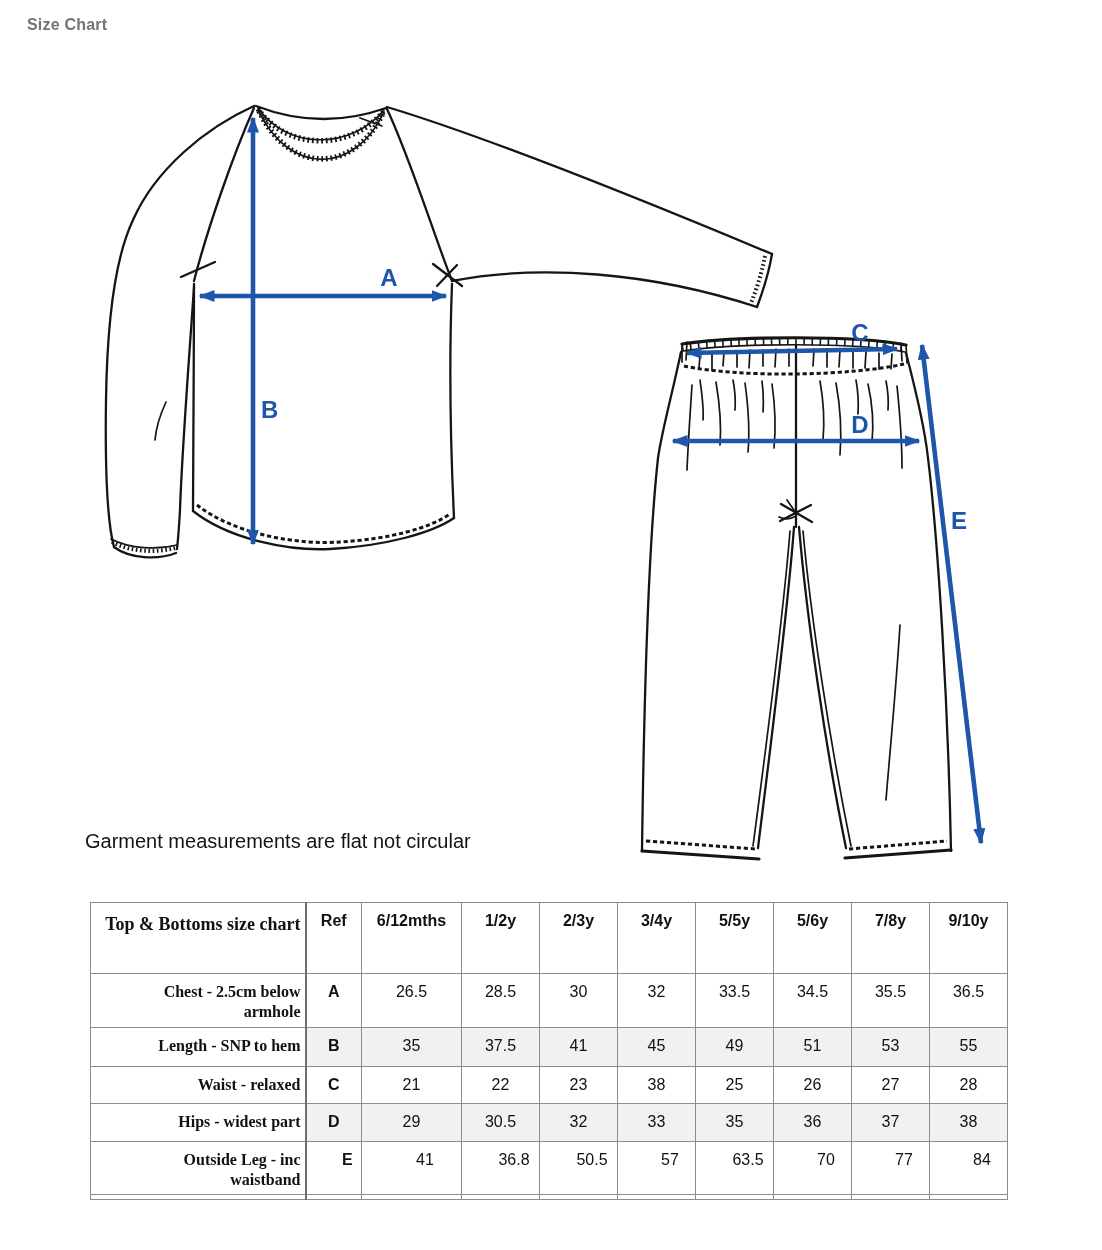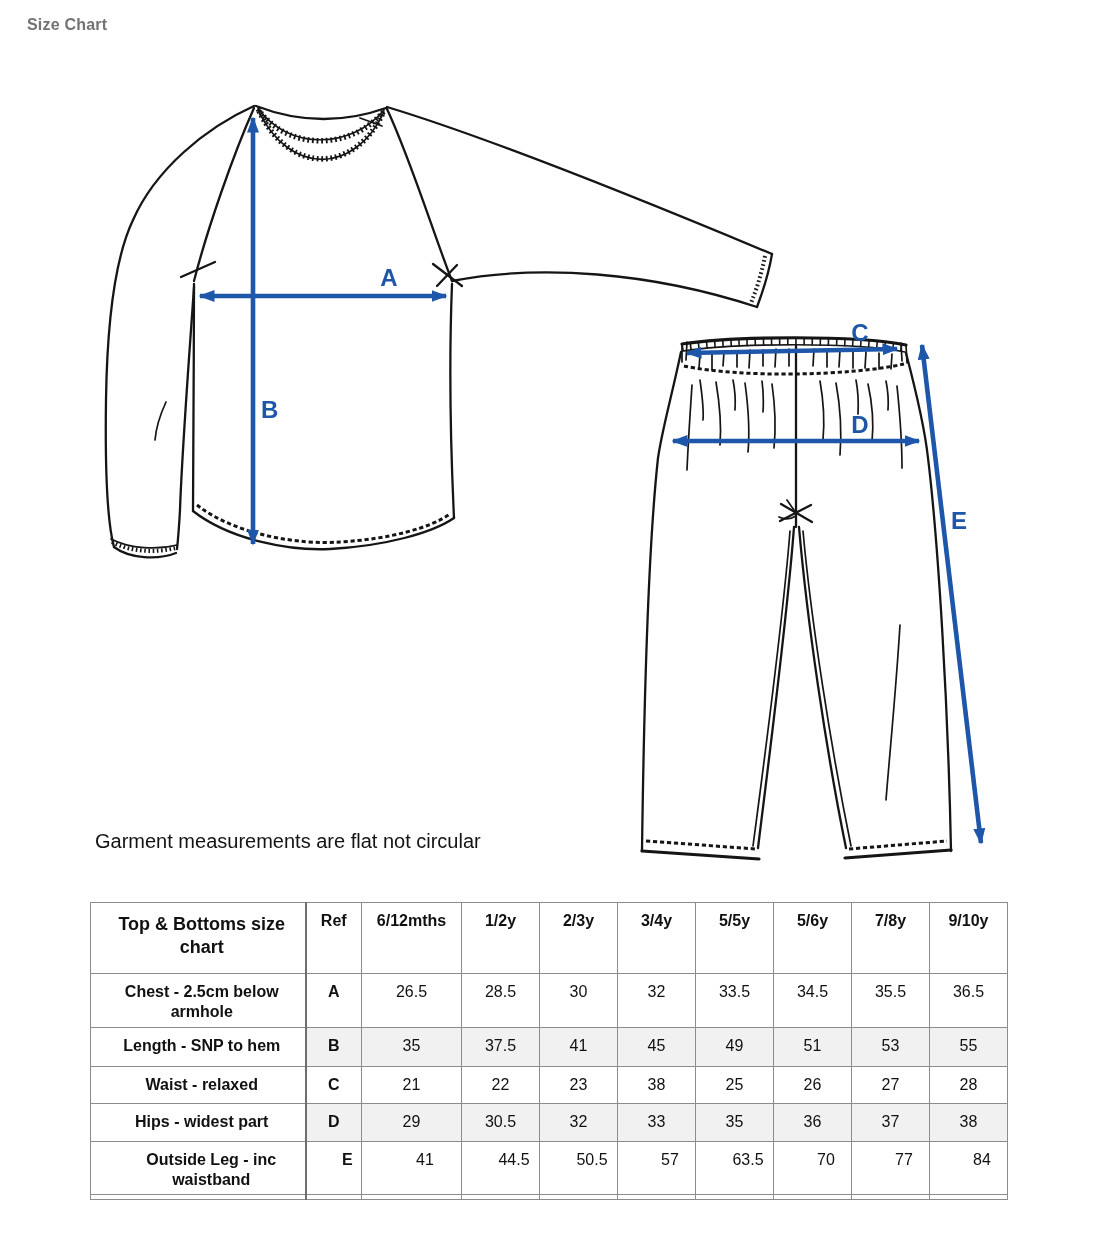--- a/index.html
+++ b/index.html
@@ -6,36 +6,37 @@
   body{
     width:1102px;height:1250px;position:relative;overflow:hidden;
     font-family:"Liberation Sans", sans-serif;color:#151515;
   }
   .page-title{
     position:absolute;left:27px;top:16px;
     font-size:16px;font-weight:700;color:#737373;letter-spacing:.2px;
   }
   .diagram-svg{position:absolute;left:0;top:0;}
   .note{
-    position:absolute;left:95px;top:830px;
+    position:absolute;left:85px;top:830px;
     font-size:20px;color:#141414;
   }
   table.size-table{
     position:absolute;left:90px;top:902px;
     border-collapse:collapse;table-layout:fixed;width:917px;
     font-size:16px;color:#111;
   }
   .size-table td{
     border:1px solid #8c8c8c;vertical-align:top;
     padding:8px 4px 4px 4px;text-align:center;line-height:1.25;
     overflow:hidden;white-space:normal;
   }
   .size-table td.lbl{
-    text-align:center;padding-left:12px;font-weight:700;
+    text-align:right;padding-left:12px;font-weight:700;
     border-right:2px solid #6e6e6e;
+    font-family:Liberation Serif, serif;
   }
   .size-table tr.hdr td{font-weight:700;height:56px;}
   .size-table tr.hdr td.lbl{font-size:18px;padding-top:10px;}
   .size-table td.ref{font-weight:700;}
   .size-table tr.shaded td.ref,
   .size-table tr.shaded td.val{background:#f1f1f2;}
   .size-table tr.r-a td{height:41px;margin-left:42px;}
   .size-table tr.r-b td{height:26px;}
   .size-table tr.r-c td{height:24px;}
   .size-table tr.r-d td{height:25px;}
@@ -232,21 +233,21 @@
       <td class="val">33</td>
       <td class="val">35</td>
       <td class="val">36</td>
       <td class="val">37</td>
       <td class="val">38</td>
     </tr>
     <tr class="r-e">
       <td class="lbl">Outside Leg - inc waistband</td>
       <td class="ref">E</td>
       <td class="val">41</td>
-      <td class="val">44.5</td>
+      <td class="val">36.8</td>
       <td class="val">50.5</td>
       <td class="val">57</td>
       <td class="val">63.5</td>
       <td class="val">70</td>
       <td class="val">77</td>
       <td class="val">84</td>
     </tr>
     <tr class="sliver">
       <td class="lbl"></td>
         <td></td>

